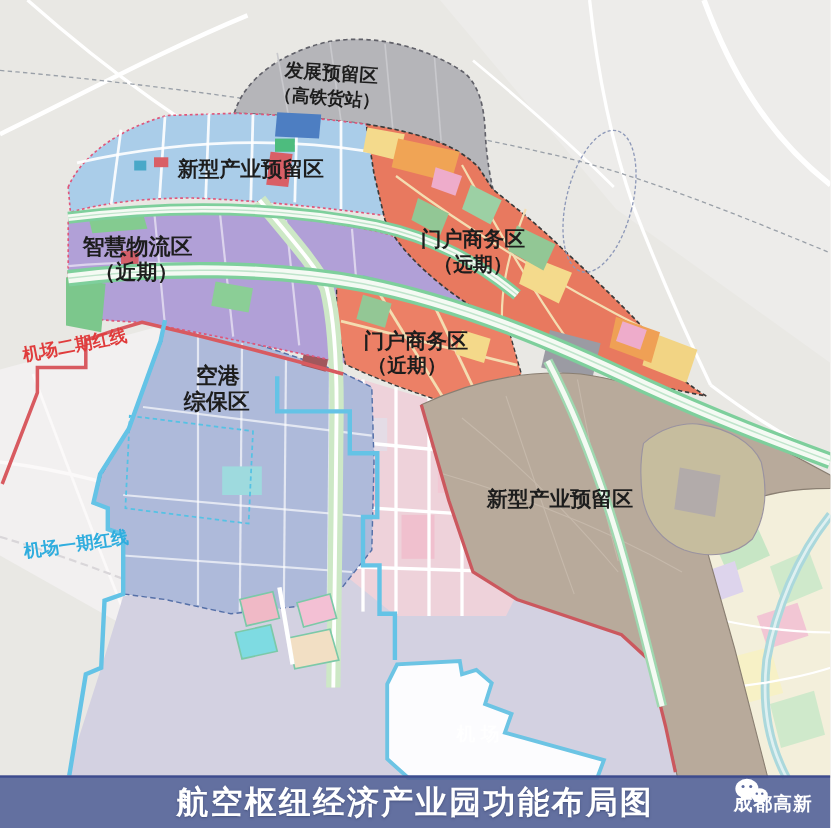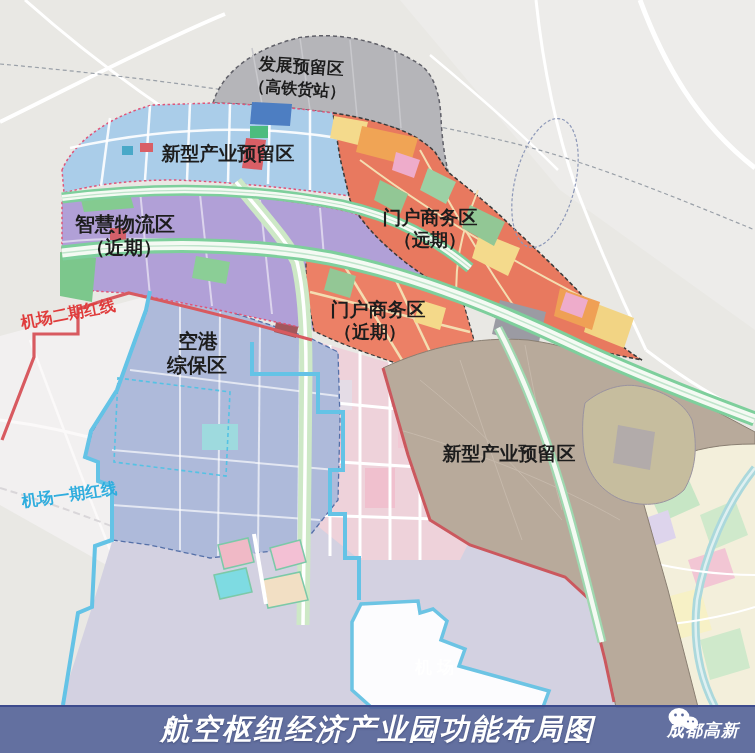--- a/index.html
+++ b/index.html
@@ -3,21 +3,21 @@
 <meta charset="utf-8">
 <style>
   html,body{margin:0;padding:0;background:#ffffff;}
   .stage{position:relative;width:755px;height:753px;overflow:hidden;
          font-family:"Liberation Sans",sans-serif;background:#e9e8e4;}
   .stage svg{position:absolute;left:0;top:0;}
   .zone-label{font-weight:bold;fill:#1d1d1d;}
   .line-label{font-weight:bold;}
   .banner{position:absolute;left:0;bottom:0;width:755px;height:46px;
           background:rgba(80,94,150,0.88);border-top:2px solid #3d4b8d;
-          display:flex;align-items:center;justify-content:center;font-style:italic;}
+          display:flex;align-items:center;justify-content:center;}
   .banner-title{color:#ffffff;font-size:29px;font-weight:bold;letter-spacing:2px;
                 text-shadow:0 1px 2px rgba(40,50,90,.5);}
   .brand{position:absolute;right:16px;top:0;height:100%;display:flex;align-items:center;gap:7px;}
   .brand-name{color:#ffffff;font-size:17px;font-weight:bold;letter-spacing:1px;}
 </style>
 </head>
 <body>
 
 <div class="stage">
 <svg width="755" height="753" viewBox="0 0 755 753">

